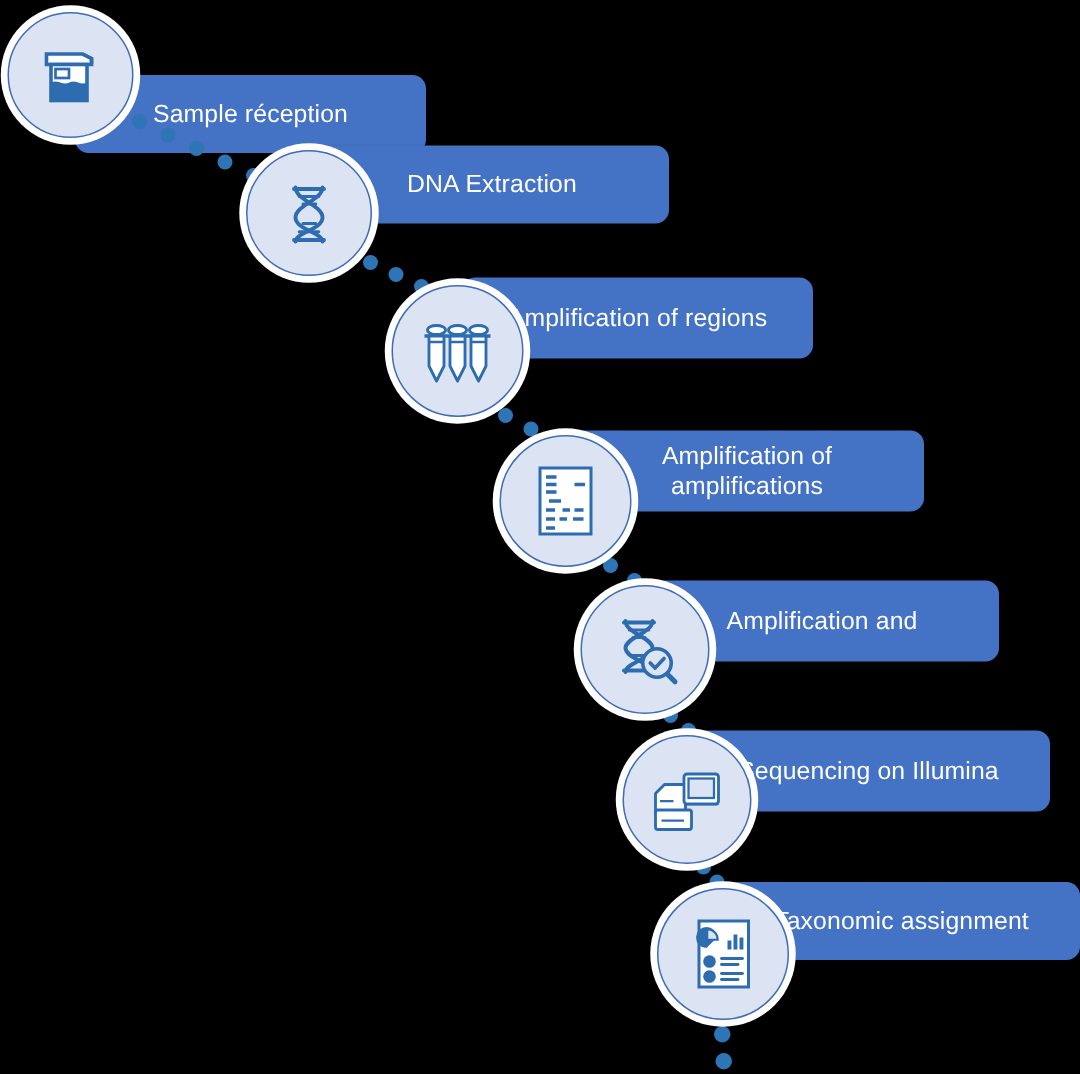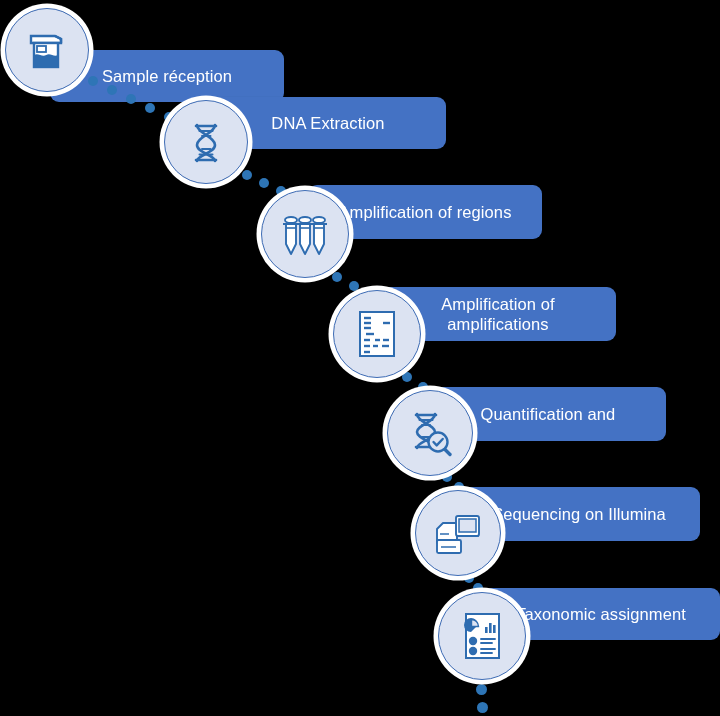--- a/index.html
+++ b/index.html
@@ -207,21 +207,21 @@
             <path d="M11 44 h6"></path>
           </g>
         </svg>
       </span>
     </div>
   </div>
 
   <div class="step">
     <div class="step-box" style="left:430px; top:387px; width:236px; height:54px;">
       <span>
-        <span>Quantification and</span>
+        <span>Amplification and</span>
       </span>
     </div>
     <div class="step-circle" style="left:387px; top:390px; width:86px; height:86px;">
       <span>
         <svg width="50" height="50" viewBox="0 0 50 50">
           <g stroke="#2E6CB0" stroke-width="2.6" fill="none" stroke-linecap="round">
             <path d="M12 6 C12 14, 30 17, 30 24 C30 31, 12 34, 12 40"></path>
             <path d="M30 6 C30 14, 12 17, 12 24 C12 31, 30 34, 30 40"></path>
             <path d="M11 7 h20"></path>
             <path d="M11 39 h20"></path>

